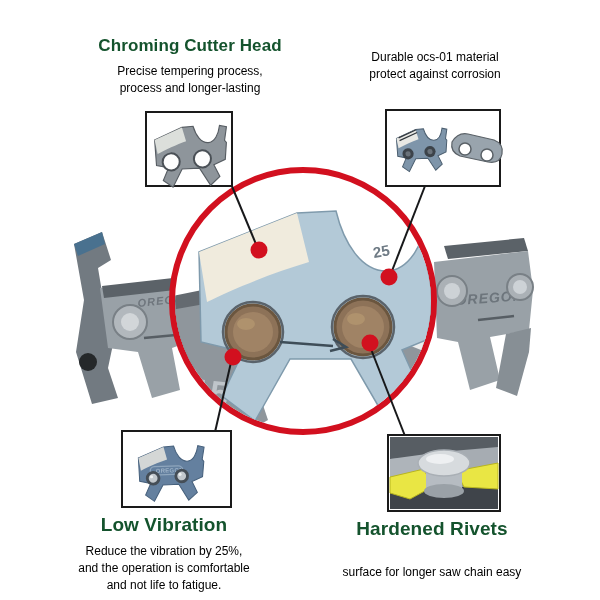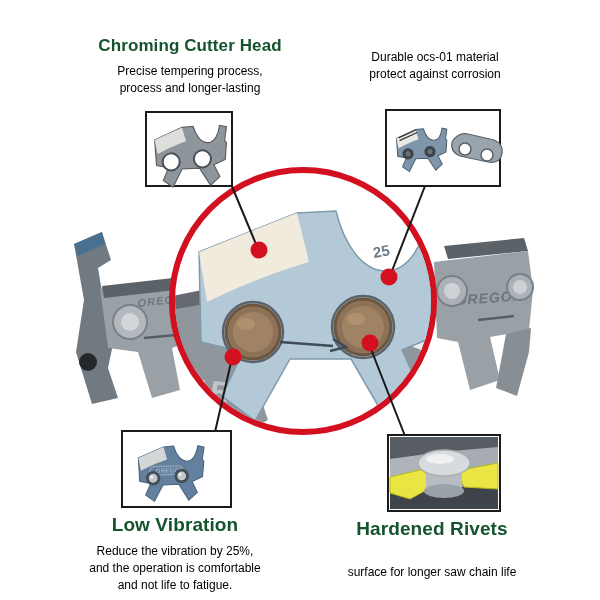--- a/index.html
+++ b/index.html
@@ -6,21 +6,21 @@
   .canvas{
     position:relative;width:600px;height:600px;background:#ffffff;
     font-family:"Liberation Sans",sans-serif;overflow:hidden;
   }
   .art{position:absolute;left:0;top:0;}
   .feature{position:absolute;text-align:center;}
   .feature h2{margin:0;font-size:17px;font-weight:700;color:#14532d;letter-spacing:.1px;}
   .feature .desc{margin:7px 0 0 0;font-size:12px;color:#000000;line-height:1.4;}
   .tl{left:40px;top:36px;width:300px;}
   .tr{left:285px;top:42px;width:300px;}
-  .bl{left:25px;top:514px;width:300px;}
+  .bl{left:14px;top:514px;width:300px;}
   .br{left:282px;top:518px;width:300px;}
   .bl h2,.br h2{font-size:19px;}
   .stamp{font-weight:700;font-style:italic;}
 </style>
 </head>
 <body>
 
 <div class="canvas">
 
   <svg class="art" width="600" height="600" viewBox="0 0 600 600">
@@ -178,17 +178,17 @@
       <span>Reduce the vibration by 25%,</span><br>
       <span>and the operation is comfortable</span><br>
       <span>and not life to fatigue.</span>
     </p>
   </section>
 
   <section class="feature br">
     <h2>Hardened Rivets</h2>
     <p class="desc">
       <br>
-      <span>surface for longer saw chain life</span>
+      <span>surface for longer saw chain easy</span>
     </p>
   </section>
 
 </div>
 
 </body></html>

